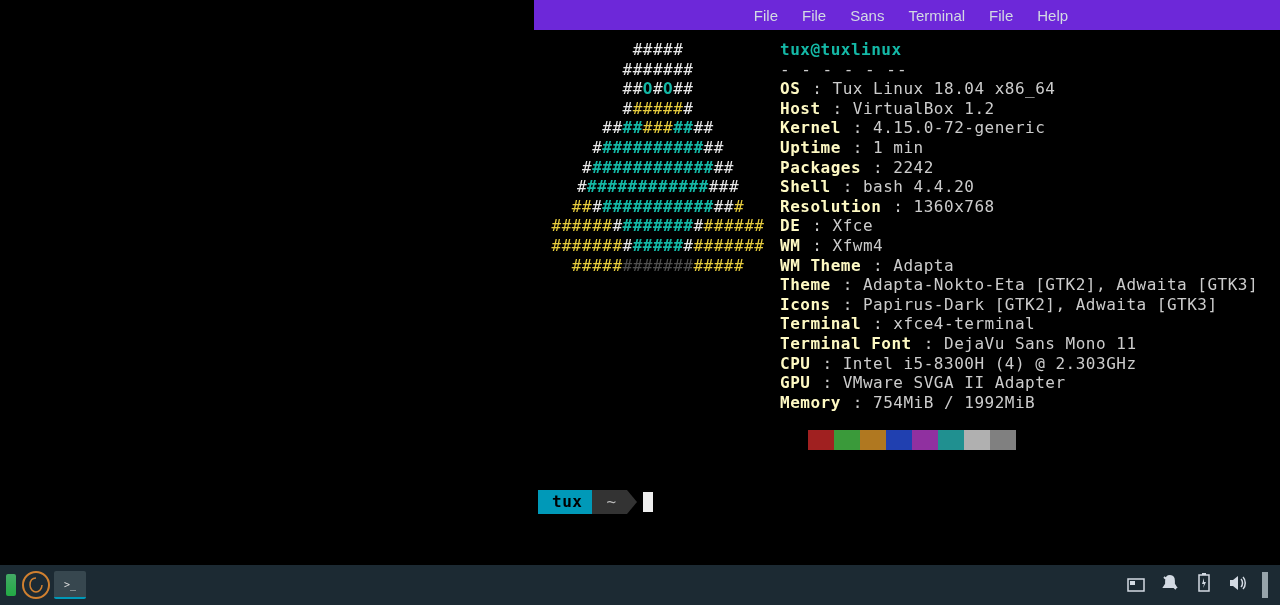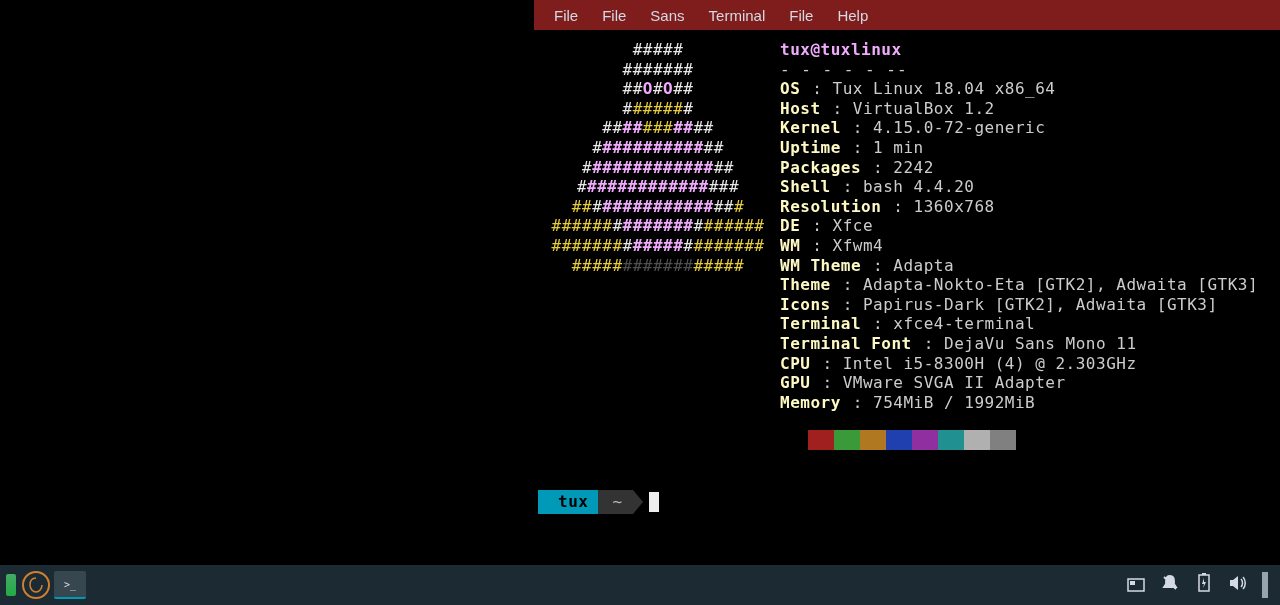--- a/index.html
+++ b/index.html
@@ -17,42 +17,43 @@
     }
     .terminal-window {
       position: absolute;
       left: 534px;
       top: 0;
       right: 0;
       height: 515px;
       background: #000;
     }
     .menubar {
-      background: #7f1d1d;
+      background: #6d28d9;
       height: 30px;
       display: flex;
       align-items: center;
       padding-left: 8px;
       font-family: -apple-system, BlinkMacSystemFont, "Segoe UI", sans-serif;
       font-size: 15px;
       color: #d3dae3;
+      justify-content: center;
     }
     .menu-item {
       padding: 0 12px;
       cursor: pointer;
     }
     .terminal-content {
       padding: 10px 4px;
       font-size: 16px;
       line-height: 19.6px;
       white-space: pre;
       color: #d3d3d3;
       letter-spacing: 0.5px;
     }
-    .bold { font-weight: bold; color: #f0abfc; }
+    .bold { font-weight: bold; color: #14b8a6; }
     .white { color: #e8e8e8; }
     .yellow { color: #e6cc3e; }
     .dim { color: #505050; }
     .info-label { font-weight: bold; color: #fef9c3; }
     .info-value { color: #ccc; margin-left: 12px; }
     .dashes { color: #ccc; letter-spacing: 1px;}
     .color-blocks {
       margin-left: 270px;
       margin-top: 18px;
       display: flex;
@@ -64,21 +65,21 @@
     .prompt-row {
       margin-top: 40px;
       display: flex;
       align-items: center;
       height: 24px;
     }
     .prompt-user {
       background: #0099b8;
       color: #000;
       font-weight: bold;
-      padding: 2px 10px 2px 20px;
+      padding: 2px 10px 2px 14px;
       position: relative;
       font-size: 16px;
     }
     .prompt-user::after {
       content: '';
       position: absolute;
       right: -10px;
       top: 0;
       border-top: 12px solid transparent;
       border-bottom: 12px solid transparent;

